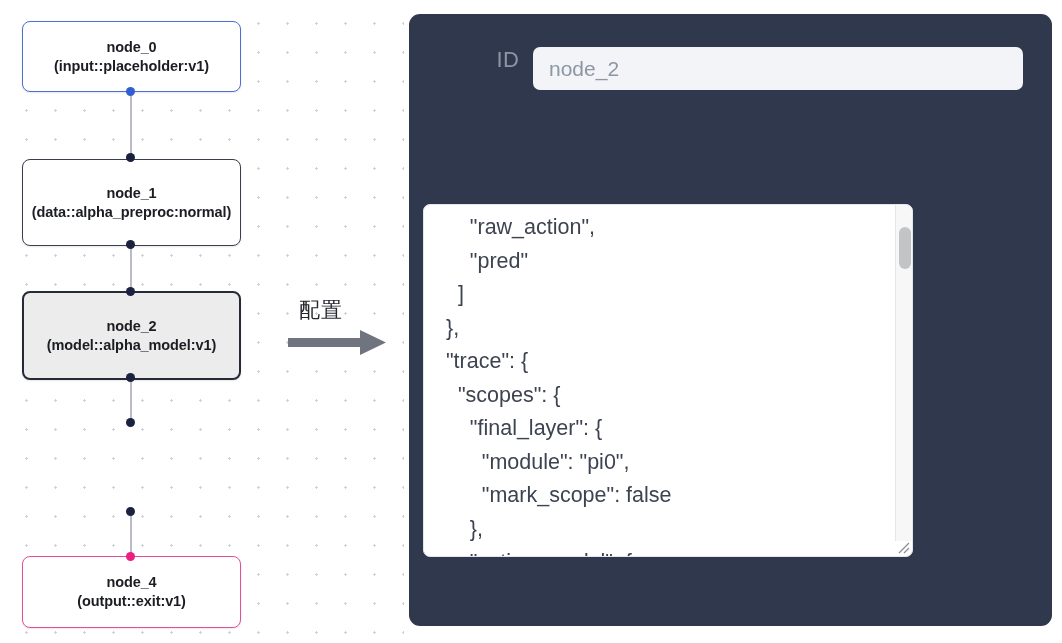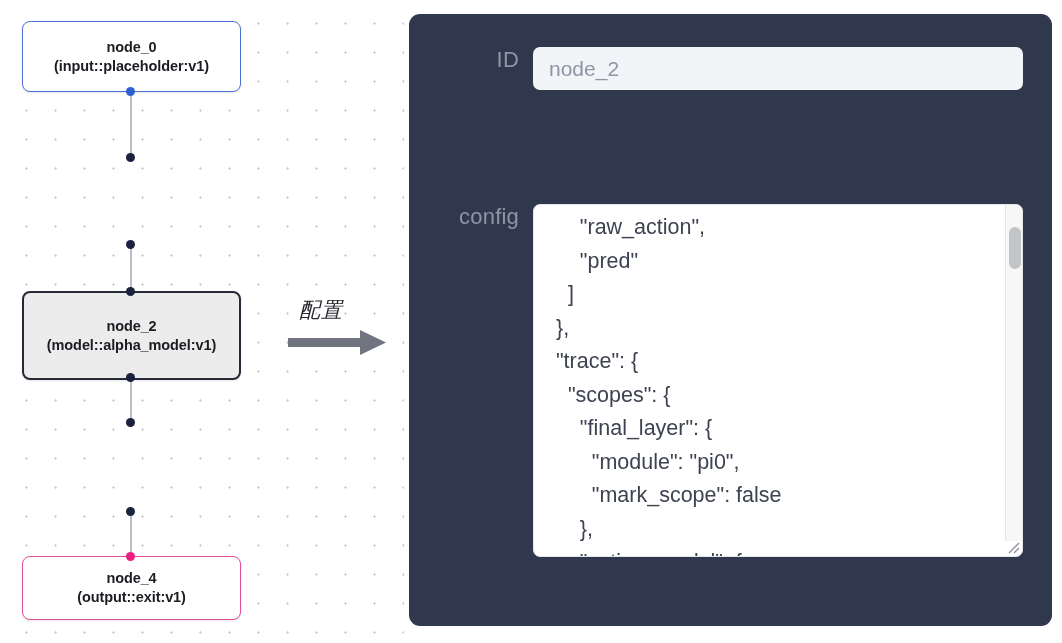--- a/index.html
+++ b/index.html
@@ -76,21 +76,20 @@
     z-index: 1;
   }
 
   
   #arrow-group {
     position: absolute;
     left: 288px;
     top: 296px;
     width: 110px;
     height: 62px;
-    font-style: italic;
   }
   #arrow-label {
     position: absolute;
     left: 11px;
     top: 0;
     font-size: 21px;
     color: #24262c;
     font-family: "DejaVu Sans", sans-serif;
     letter-spacing: 1px;
   }
@@ -234,33 +233,36 @@
     <div class="edge" style="left:130px; top:91px; height:71px;"></div>
     <div class="edge" style="left:130px; top:244px; height:50px;"></div>
     <div class="edge" style="left:130px; top:377px; height:44px;"></div>
     <div class="edge" style="left:130px; top:511px; height:44px;"></div>
 
     <div class="node blue" style="left:22px; top:21px; width:219px; height:71px;">
       <div class="label">node_0<br>(input::placeholder:v1)</div>
     </div>
     <div class="handle blue" style="left:126px; top:87px;"></div>
 
+    <div class="node plain" style="left:22px; top:159px; width:219px; height:87px;">
+      <div class="label">node_1<br>(data::alpha_preproc:normal)</div>
+    </div>
     <div class="handle" style="left:126px; top:153px;"></div>
     <div class="handle" style="left:126px; top:240px;"></div>
 
     <div class="node sel" style="left:22px; top:291px; width:219px; height:89px;">
       <div class="label">node_2<br>(model::alpha_model:v1)</div>
     </div>
     <div class="handle" style="left:126px; top:287px;"></div>
     <div class="handle" style="left:126px; top:373px;"></div>
 
     <div class="handle" style="left:126px; top:418px;"></div>
     <div class="handle" style="left:126px; top:507px;"></div>
 
-    <div class="node pink" style="left:22px; top:556px; width:219px; height:64px;">
+    <div class="node pink" style="left:22px; top:556px; width:219px; height:72px;">
       <div class="label">node_4<br>(output::exit:v1)</div>
     </div>
     <div class="handle pink" style="left:126px; top:552px;"></div>
   </div>
 
   <div id="arrow-group">
     <div id="arrow-label">配置</div>
     <svg id="arrow-shape" width="100" height="26" viewBox="0 0 100 26">
       <path d="M0 8 L72 8 L72 0 L98 12.5 L72 25 L72 17 L0 17 Z" fill="#70747e"></path>
     </svg>
@@ -268,21 +270,20 @@
 
   <div id="config-panel">
 
     <div class="field-row" id="id-row">
       <div class="field-label">ID</div>
       <input id="id-input" class="text-input" type="text" value="node_2" placeholder="node_2" style="">
     </div>
 
 
     <div class="field-row" id="config-row">
-      <div class="field-label">config</div>
       <div id="config-textarea-wrap">
         <textarea id="config-textarea" spellcheck="false" style="">      "raw_action",
       "pred"
     ]
   },
   "trace": {
     "scopes": {
       "final_layer": {
         "module": "pi0",
         "mark_scope": false

